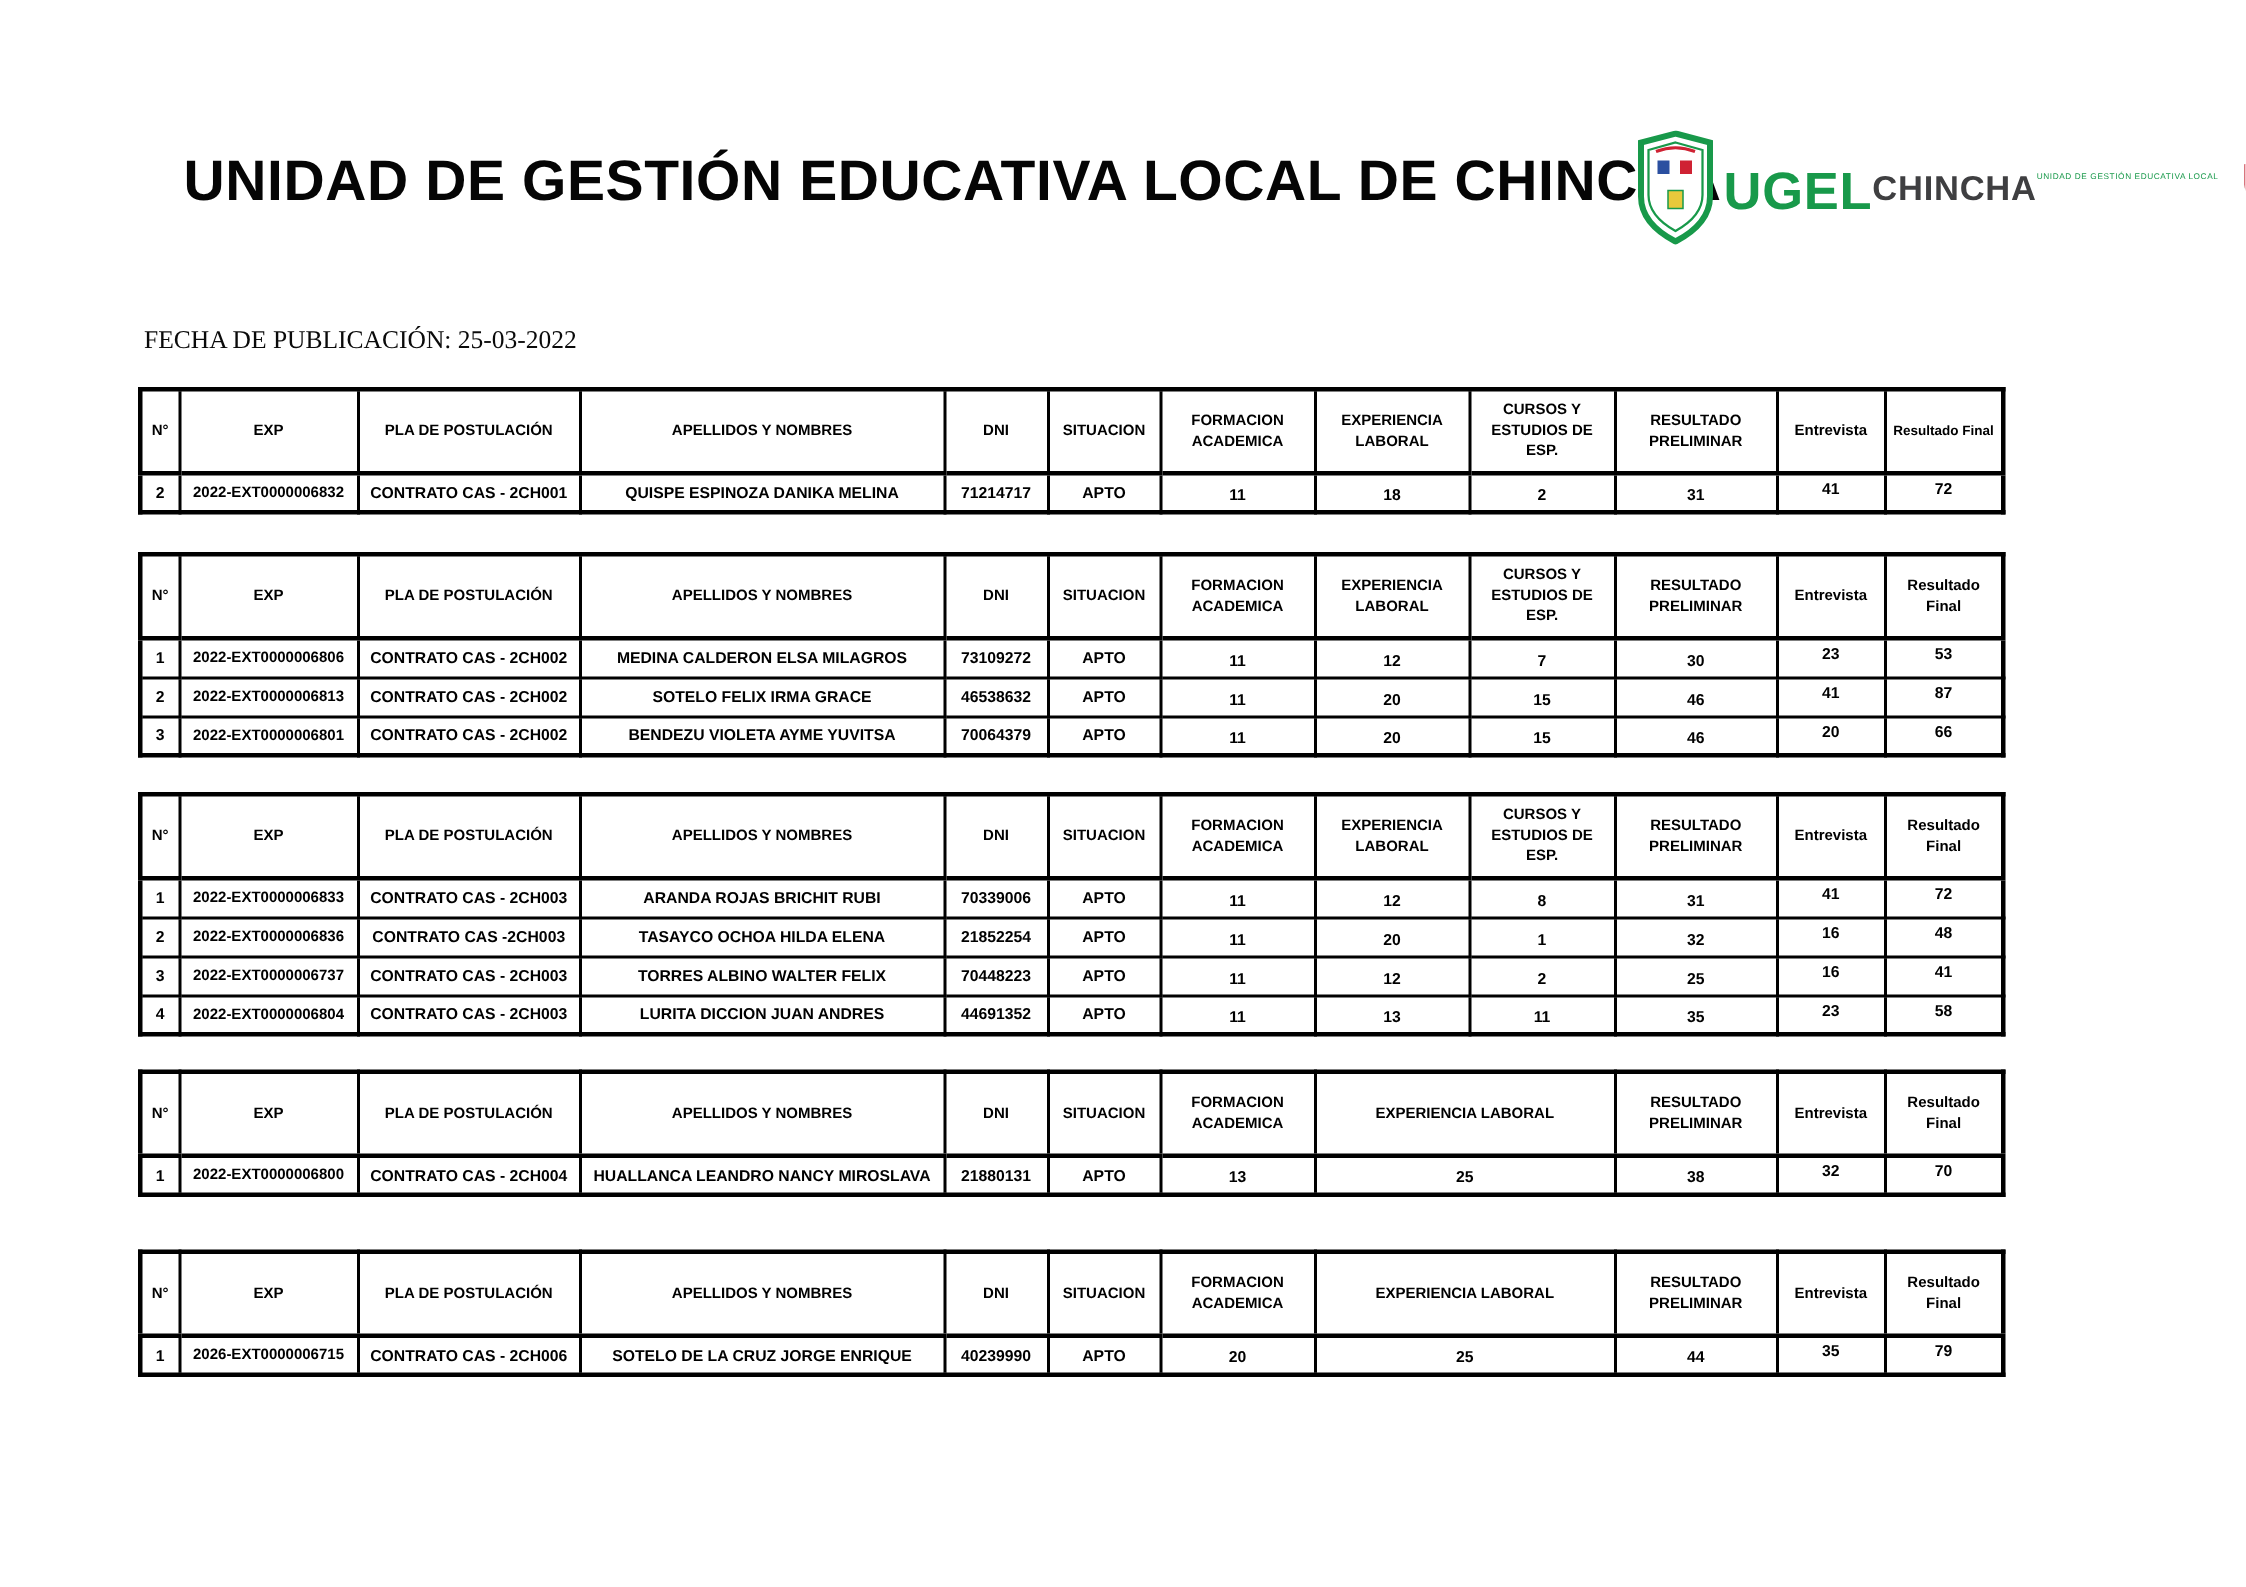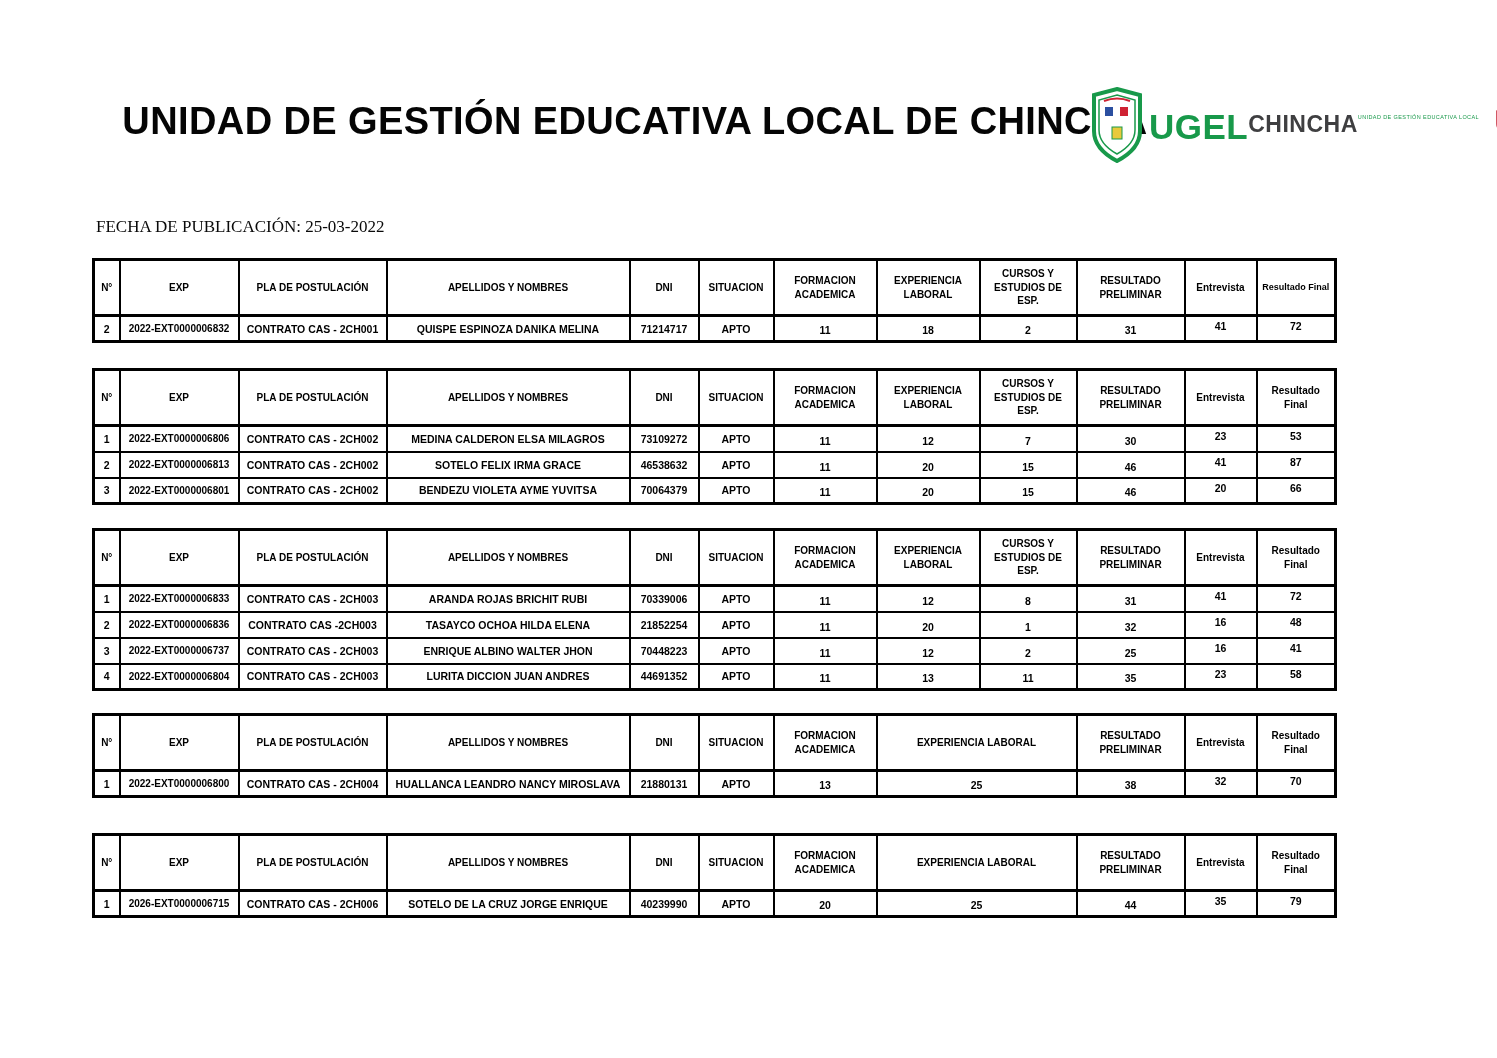--- a/index.html
+++ b/index.html
@@ -298,21 +298,21 @@
             <td class="c-experiencia">20</td>
             <td class="c-cursos">1</td>
             <td class="c-preliminar">32</td>
             <td class="c-entrevista">16</td>
             <td class="c-final">48</td>
           </tr>
           <tr>
             <td class="c-num">3</td>
             <td class="c-exp">2022-EXT0000006737</td>
             <td class="c-plaza">CONTRATO CAS - 2CH003</td>
-            <td class="c-nombres">ENRIQUE ALBINO WALTER JHON</td>
+            <td class="c-nombres">TORRES ALBINO WALTER FELIX</td>
             <td class="c-dni">70448223</td>
             <td class="c-situacion">APTO</td>
             <td class="c-formacion">11</td>
             <td class="c-experiencia">12</td>
             <td class="c-cursos">2</td>
             <td class="c-preliminar">25</td>
             <td class="c-entrevista">16</td>
             <td class="c-final">41</td>
           </tr>
           <tr>

